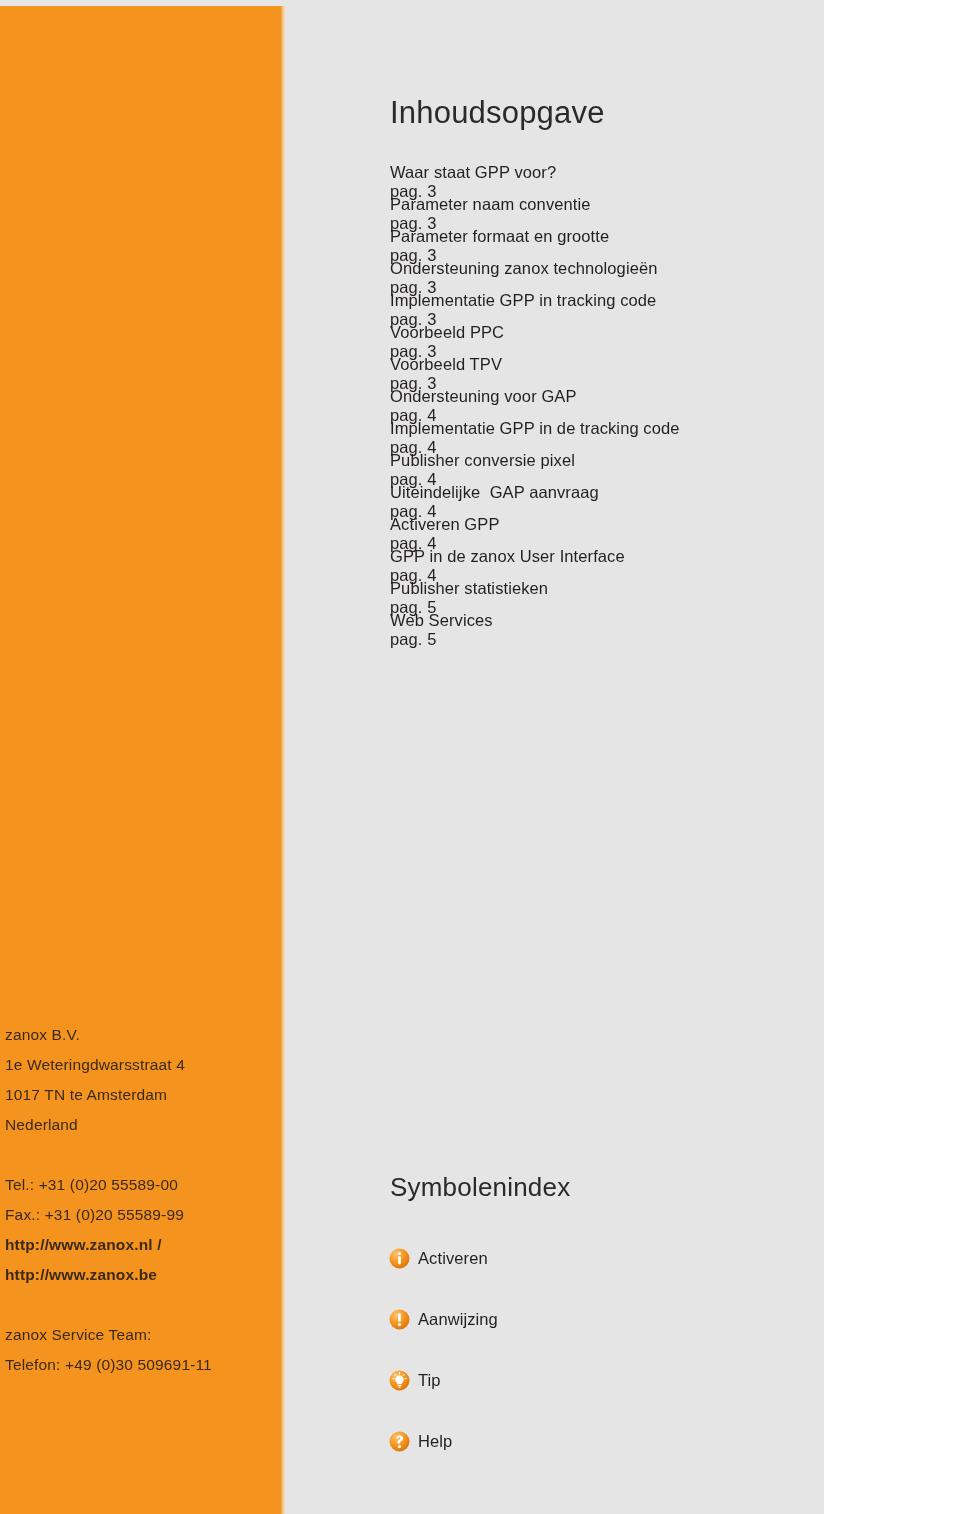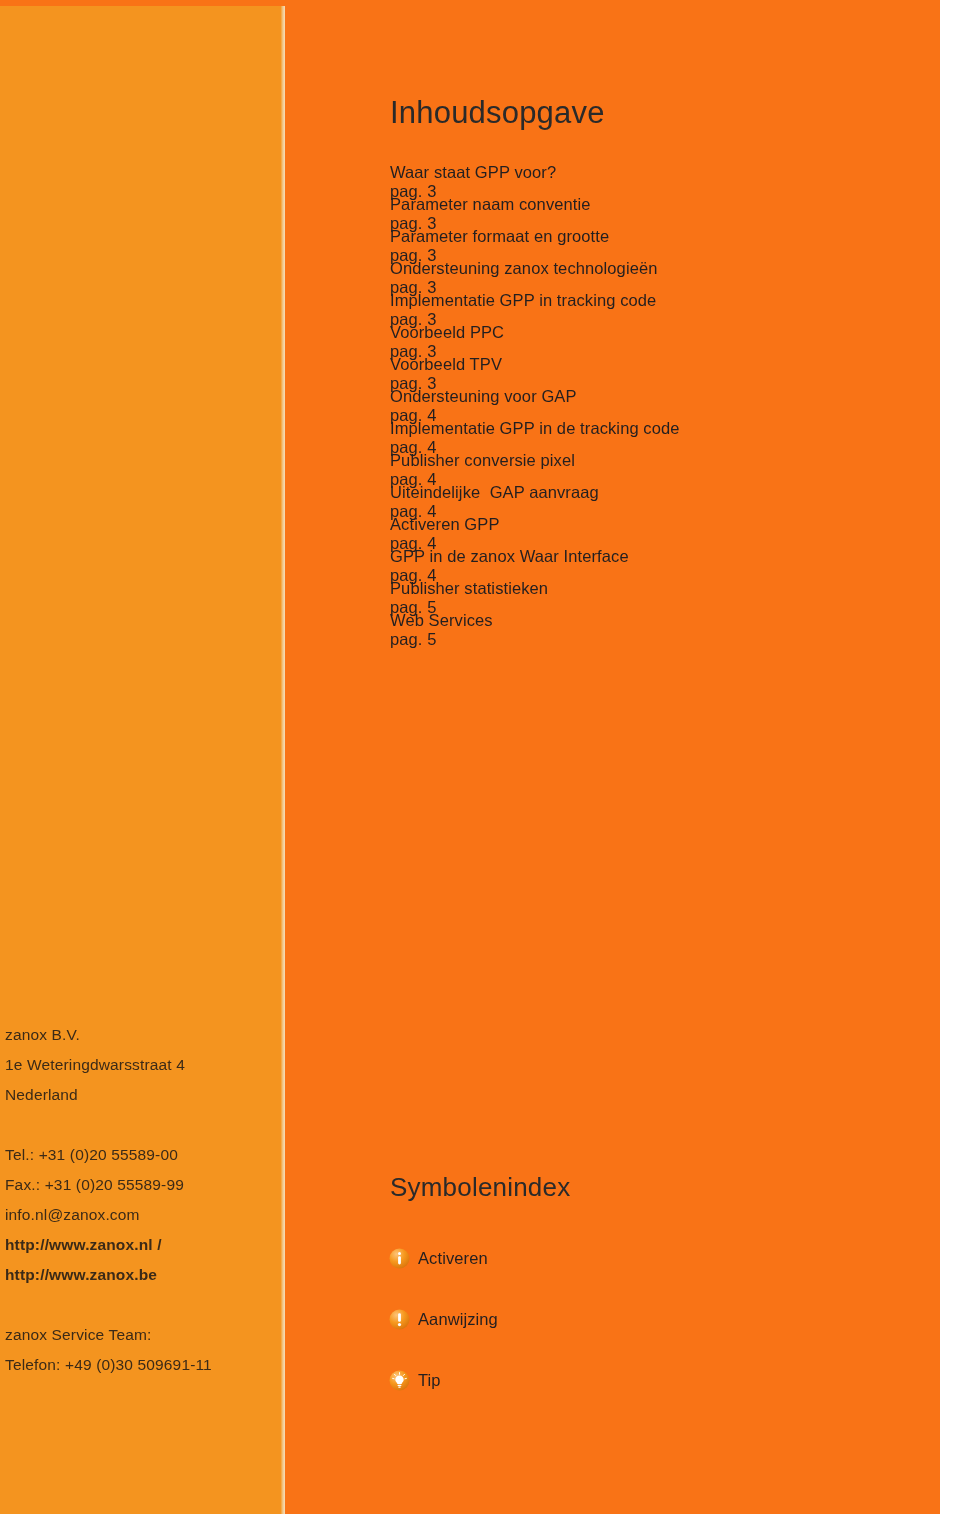--- a/index.html
+++ b/index.html
@@ -5,23 +5,23 @@
   html, body {
     margin: 0;
     padding: 0;
     background: #ffffff;
   }
   body {
     font-family: "Liberation Sans", sans-serif;
   }
   .page {
     position: relative;
-    width: 940px;
+    width: 824px;
     height: 1514px;
-    background: #f97316;
+    background: #e5e5e5;
     overflow: hidden;
   }
 
   
   .side-band {
     position: absolute;
     left: 0;
     top: 6px;
     width: 285px;
     height: 1508px;
@@ -167,41 +167,41 @@
     </div>
     <div class="toc-row">
       <span class="label">Uiteindelijke  GAP aanvraag</span>
       <span class="page-ref">pag. 4</span>
     </div>
     <div class="toc-row">
       <span class="label">Activeren GPP</span>
       <span class="page-ref">pag. 4</span>
     </div>
     <div class="toc-row">
-      <span class="label">GPP in de zanox Waar Interface</span>
+      <span class="label">GPP in de zanox User Interface</span>
       <span class="page-ref">pag. 4</span>
     </div>
     <div class="toc-row">
       <span class="label">Publisher statistieken</span>
       <span class="page-ref">pag. 5</span>
     </div>
     <div class="toc-row">
       <span class="label">Web Services</span>
       <span class="page-ref">pag. 5</span>
     </div>
   </div>
 
   <div class="contact">
     <div class="line">zanox B.V.</div>
     <div class="line">1e Weteringdwarsstraat 4</div>
+    <div class="line">1017 TN te Amsterdam</div>
     <div class="line">Nederland</div>
     <div class="gap"></div>
     <div class="line">Tel.: +31 (0)20 55589-00</div>
     <div class="line">Fax.: +31 (0)20 55589-99</div>
-    <div class="line">info.nl@zanox.com</div>
     <div class="line wrap">http://www.zanox.nl / http://www.zanox.be</div>
     <div class="gap"></div>
     <div class="line">zanox Service Team:</div>
     <div class="line">Telefon: +49 (0)30 509691-11</div>
   </div>
 
   <div class="sym-title">Symbolenindex</div>
 
   <div class="sym-list">
 
@@ -246,16 +246,26 @@
             <line x1="17.4" y1="8.4" x2="15.9" y2="8.8"></line>
           </g>
           <path d="M10.5 5.6 c-2.5 0 -4.2 1.8 -4.2 4 0 1.7 1 2.6 1.7 3.4 l0.4 0.9 h4.2 l0.4 -0.9 c0.7 -0.8 1.7 -1.7 1.7 -3.4 0 -2.2 -1.7 -4 -4.2 -4 z" fill="#ffffff"></path>
           <rect x="8.6" y="14.7" width="3.8" height="1.3" rx="0.6" fill="#ffffff"></rect>
           <rect x="9.2" y="16.5" width="2.6" height="1.2" rx="0.6" fill="#ffffff"></rect>
         </svg>
       </span>
       <span class="sym-label">Tip</span>
     </div>
 
+    <div class="sym-row">
+      <span class="sym-icon">
+        <svg width="21" height="21" viewBox="0 0 21 21">
+          <circle cx="10.5" cy="10.5" r="10" fill="url(#gOrange)"></circle>
+          <path d="M7.3 7.6 c0 -2 1.5 -3.3 3.4 -3.3 2 0 3.4 1.2 3.4 3 0 1.6 -1 2.3 -1.9 2.9 -0.8 0.5 -1.1 0.9 -1.1 1.8 v0.6 h-2.6 v-0.9 c0 -1.5 0.6 -2.2 1.6 -2.9 0.8 -0.5 1.2 -0.8 1.2 -1.4 0 -0.6 -0.5 -1 -1.2 -1 -0.8 0 -1.3 0.5 -1.3 1.3 z" fill="#ffffff"></path>
+          <circle cx="10.5" cy="15.6" r="1.6" fill="#ffffff"></circle>
+        </svg>
+      </span>
+      <span class="sym-label">Help</span>
+    </div>
 
   </div>
 
 </div>
 
 </body></html>

